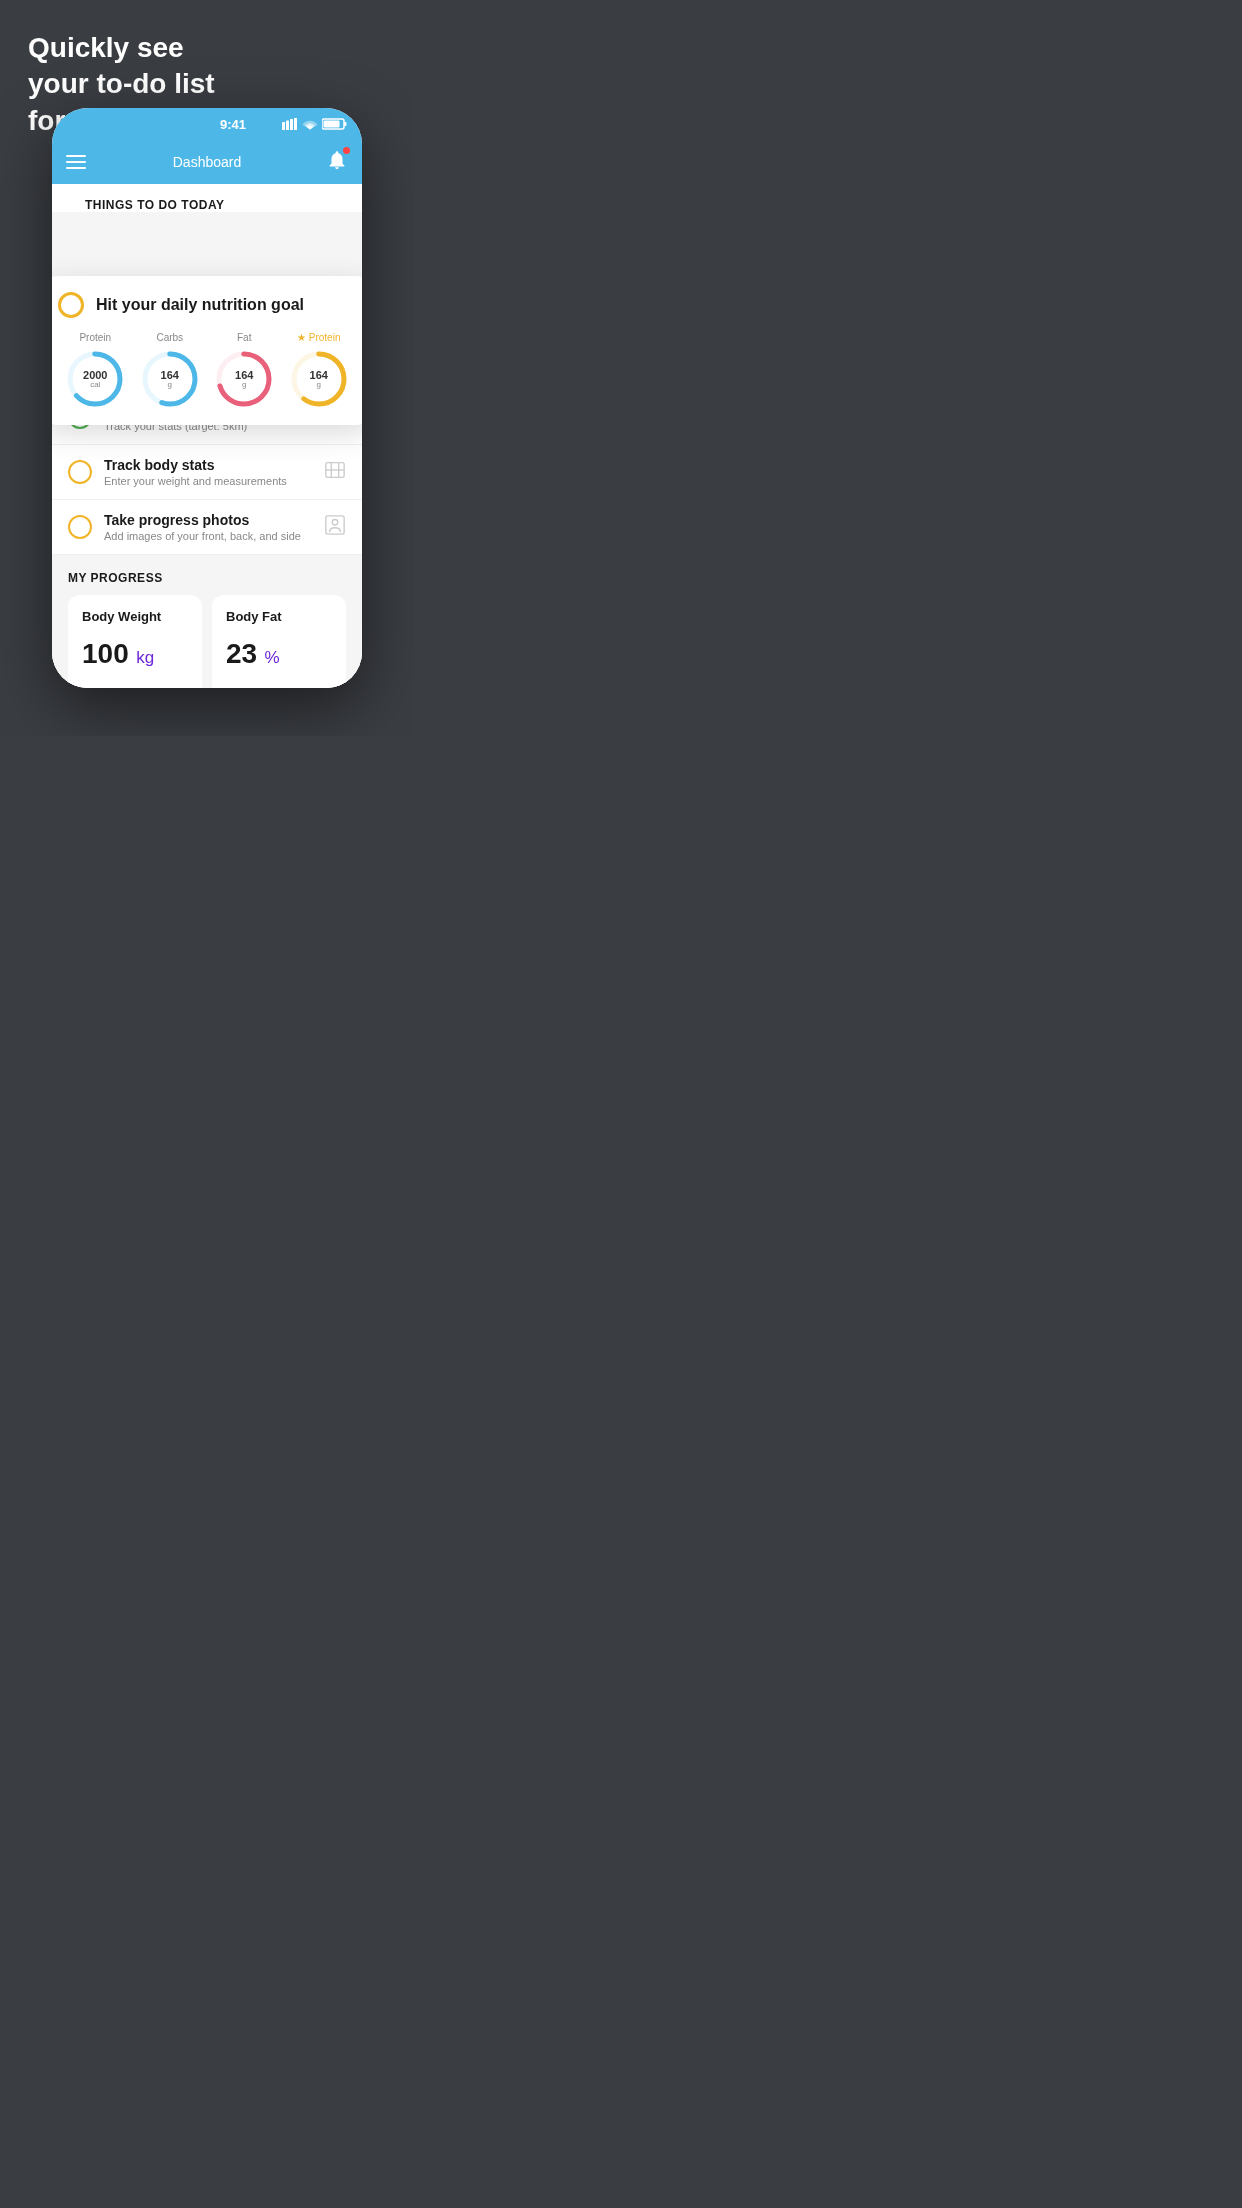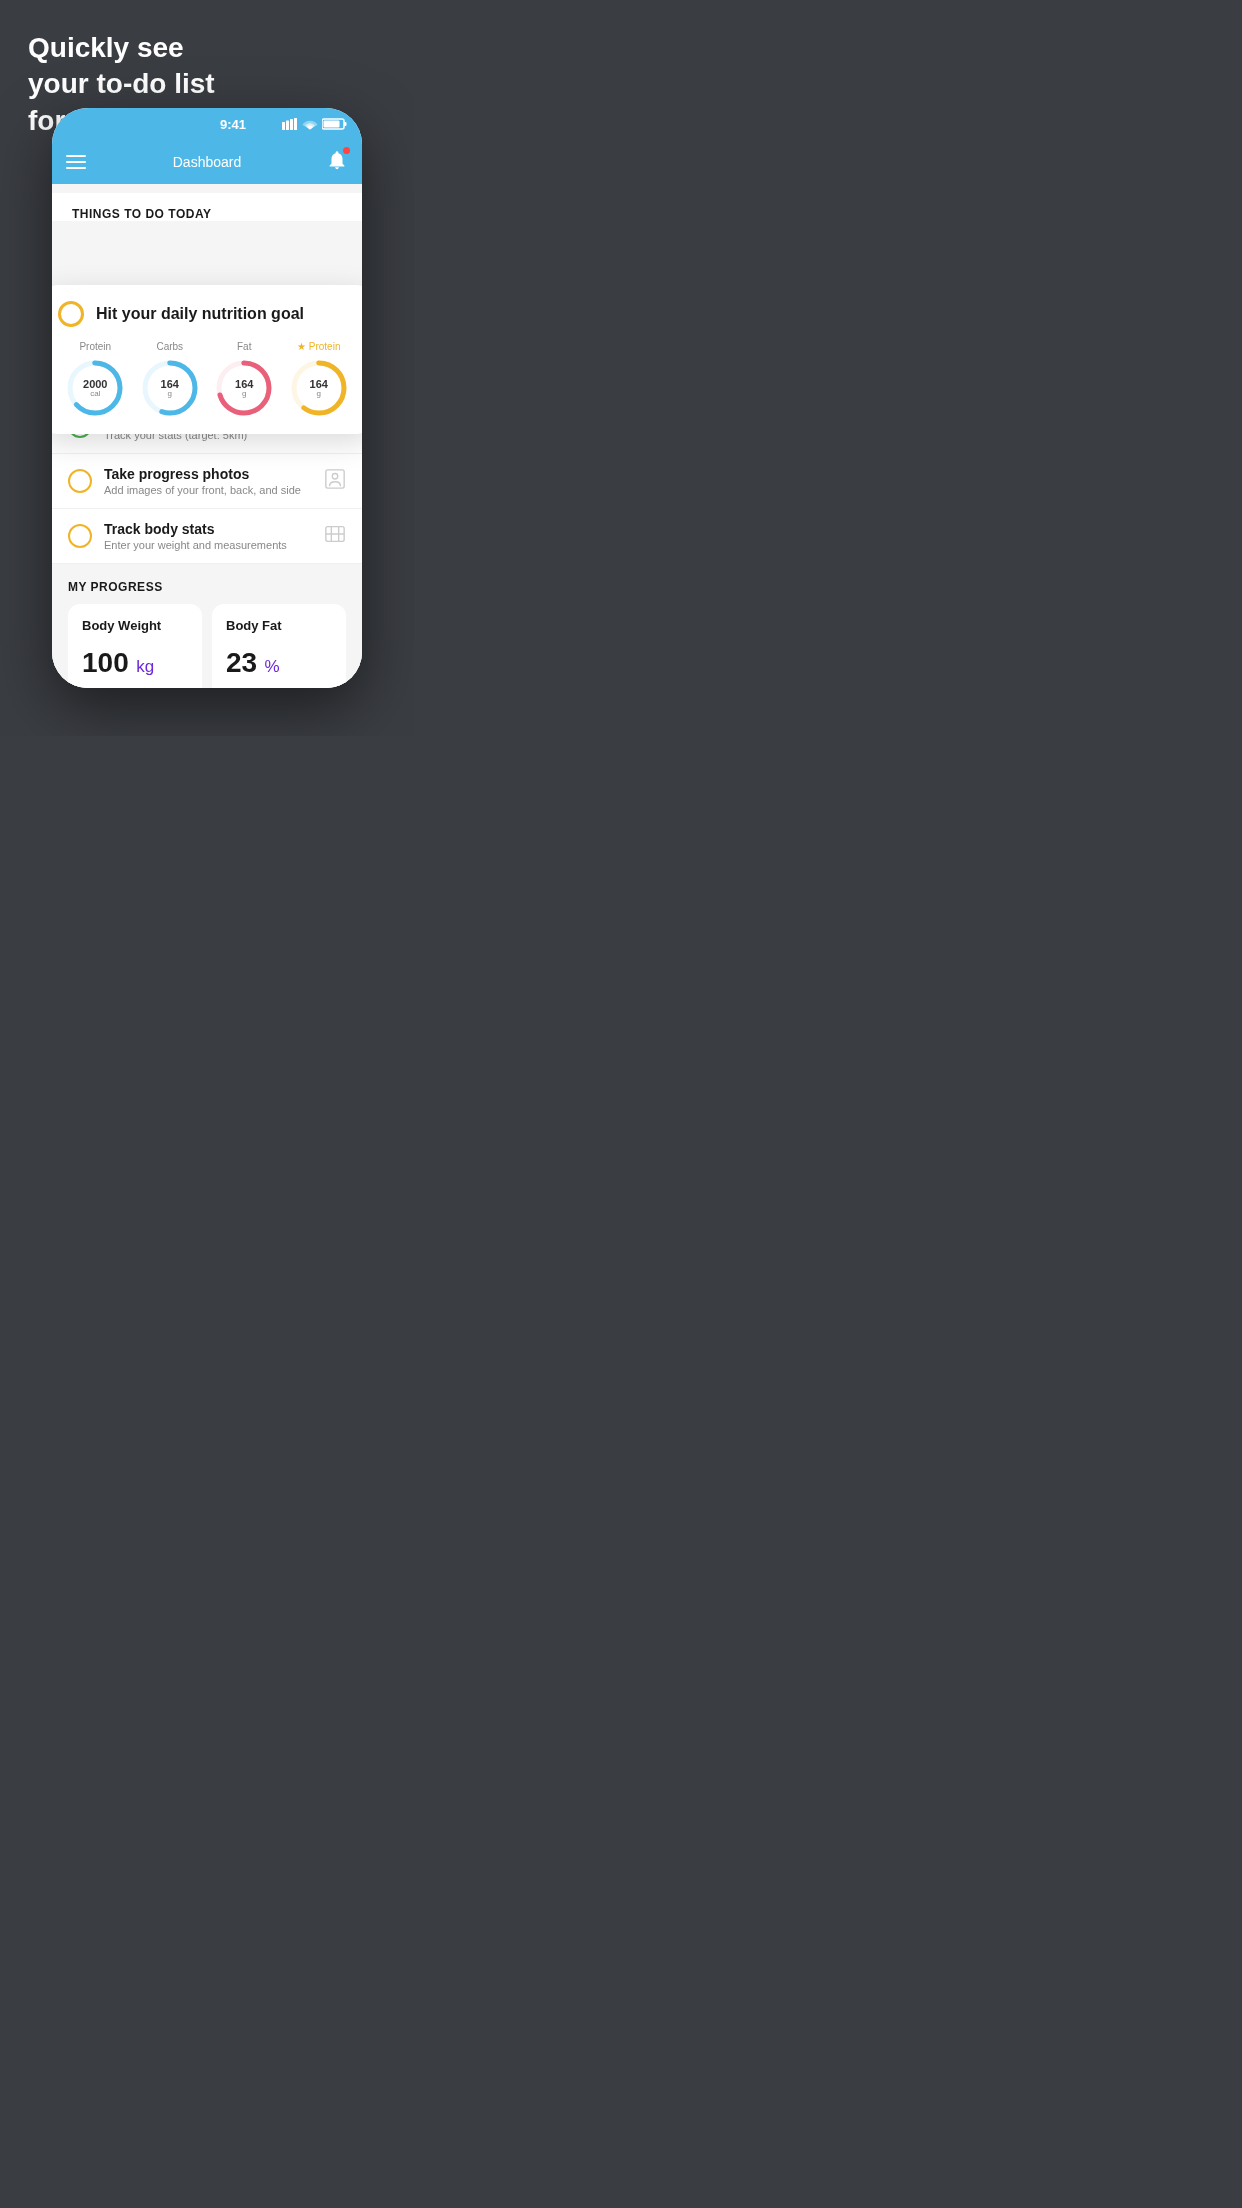--- a/index.html
+++ b/index.html
@@ -108,22 +108,21 @@
     .phone-content {
       background: #f5f5f5;
       height: calc(100% - 76px);
       overflow: hidden;
       position: relative;
     }
 
     
     .section-bg {
       background: white;
-      padding: 14px 20px 0;
-      margin-top: 9px;
+      padding: 14px 33px 0;
     }
     .section-title {
       font-size: 12px;
       font-weight: 700;
       color: #1a1a1a;
       letter-spacing: 0.5px;
       margin-bottom: 10px;
     }
 
     
@@ -434,44 +433,44 @@
             <path d="M2 18 Q8 14 14 16 Q20 18 28 12" stroke-linecap="round"></path>
             <path d="M6 22 Q10 18 16 20" stroke-linecap="round"></path>
             <ellipse cx="22" cy="10" rx="6" ry="4" stroke="#ccc"></ellipse>
           </svg>
         </div>
       </div>
 
       <div class="task-item">
         <div class="task-circle yellow"></div>
         <div class="task-info">
-          <div class="task-name">Take progress photos</div>
-          <div class="task-desc">Add images of your front, back, and side</div>
-        </div>
-        <div class="task-icon">
-          <svg width="22" height="22" viewBox="0 0 24 24" fill="none" stroke="#ccc" stroke-width="1.5">
-            <rect x="2" y="2" width="20" height="20" rx="2"></rect>
-            <circle cx="12" cy="9" r="3"></circle>
-            <path d="M6 20 Q6 15 12 15 Q18 15 18 20"></path>
-          </svg>
-        </div>
-      </div>
-
-      <div class="task-item">
-        <div class="task-circle yellow"></div>
-        <div class="task-info">
           <div class="task-name">Track body stats</div>
           <div class="task-desc">Enter your weight and measurements</div>
         </div>
         <div class="task-icon">
           <svg width="22" height="22" viewBox="0 0 24 24" fill="none" stroke="#ccc" stroke-width="1.5">
             <rect x="2" y="4" width="20" height="16" rx="2"></rect>
             <line x1="8" y1="4" x2="8" y2="20"></line>
             <line x1="16" y1="4" x2="16" y2="20"></line>
             <line x1="2" y1="12" x2="22" y2="12"></line>
+          </svg>
+        </div>
+      </div>
+
+      <div class="task-item">
+        <div class="task-circle yellow"></div>
+        <div class="task-info">
+          <div class="task-name">Take progress photos</div>
+          <div class="task-desc">Add images of your front, back, and side</div>
+        </div>
+        <div class="task-icon">
+          <svg width="22" height="22" viewBox="0 0 24 24" fill="none" stroke="#ccc" stroke-width="1.5">
+            <rect x="2" y="2" width="20" height="20" rx="2"></rect>
+            <circle cx="12" cy="9" r="3"></circle>
+            <path d="M6 20 Q6 15 12 15 Q18 15 18 20"></path>
           </svg>
         </div>
       </div>
 
     </div>
 
     <div class="progress-section">
       <div class="progress-title">MY PROGRESS</div>
       <div class="progress-cards">
 

